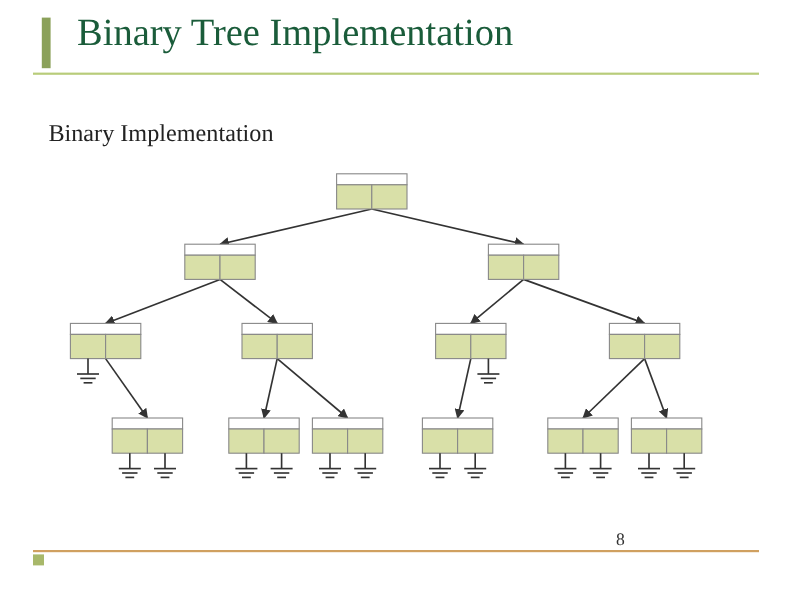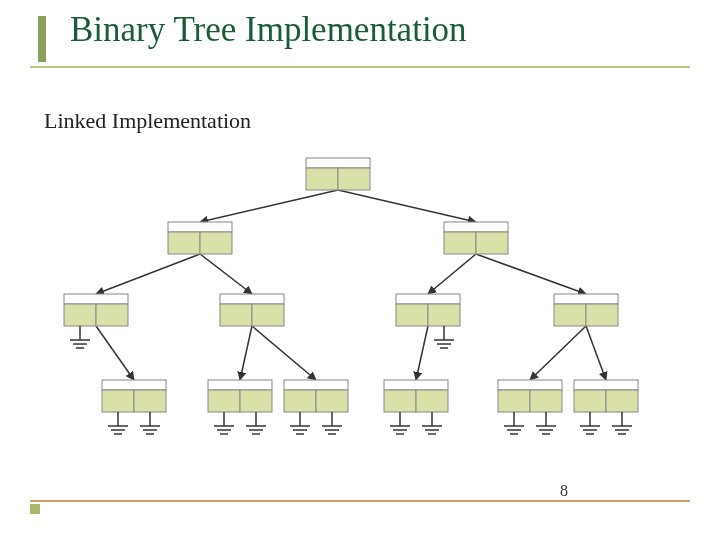--- a/index.html
+++ b/index.html
@@ -77,21 +77,21 @@
     top: 0;
   }
 </style>
 </head>
 <body>
 
 <div class="slide">
   <div class="accent-bar"></div>
   <div class="title">Binary Tree Implementation</div>
   <div class="title-rule"></div>
-  <div class="subtitle">Linked Implementation</div>
+  <div class="subtitle">Binary Implementation</div>
 
   <svg class="diagram" width="720" height="540">
     <defs>
       <marker id="arrow" viewBox="0 0 10 10" refX="9" refY="5" markerWidth="6" markerHeight="6" orient="auto-start-reverse">
         <path d="M 0 0 L 10 5 L 0 10 z" fill="#333"></path>
       </marker>
     </defs>
     <g id="edges-group">
         <line x1="338" y1="190" x2="200" y2="222" stroke="#333" stroke-width="1.5" marker-end="url(#arrow)"></line>
         <line x1="338" y1="190" x2="476" y2="222" stroke="#333" stroke-width="1.5" marker-end="url(#arrow)"></line>

